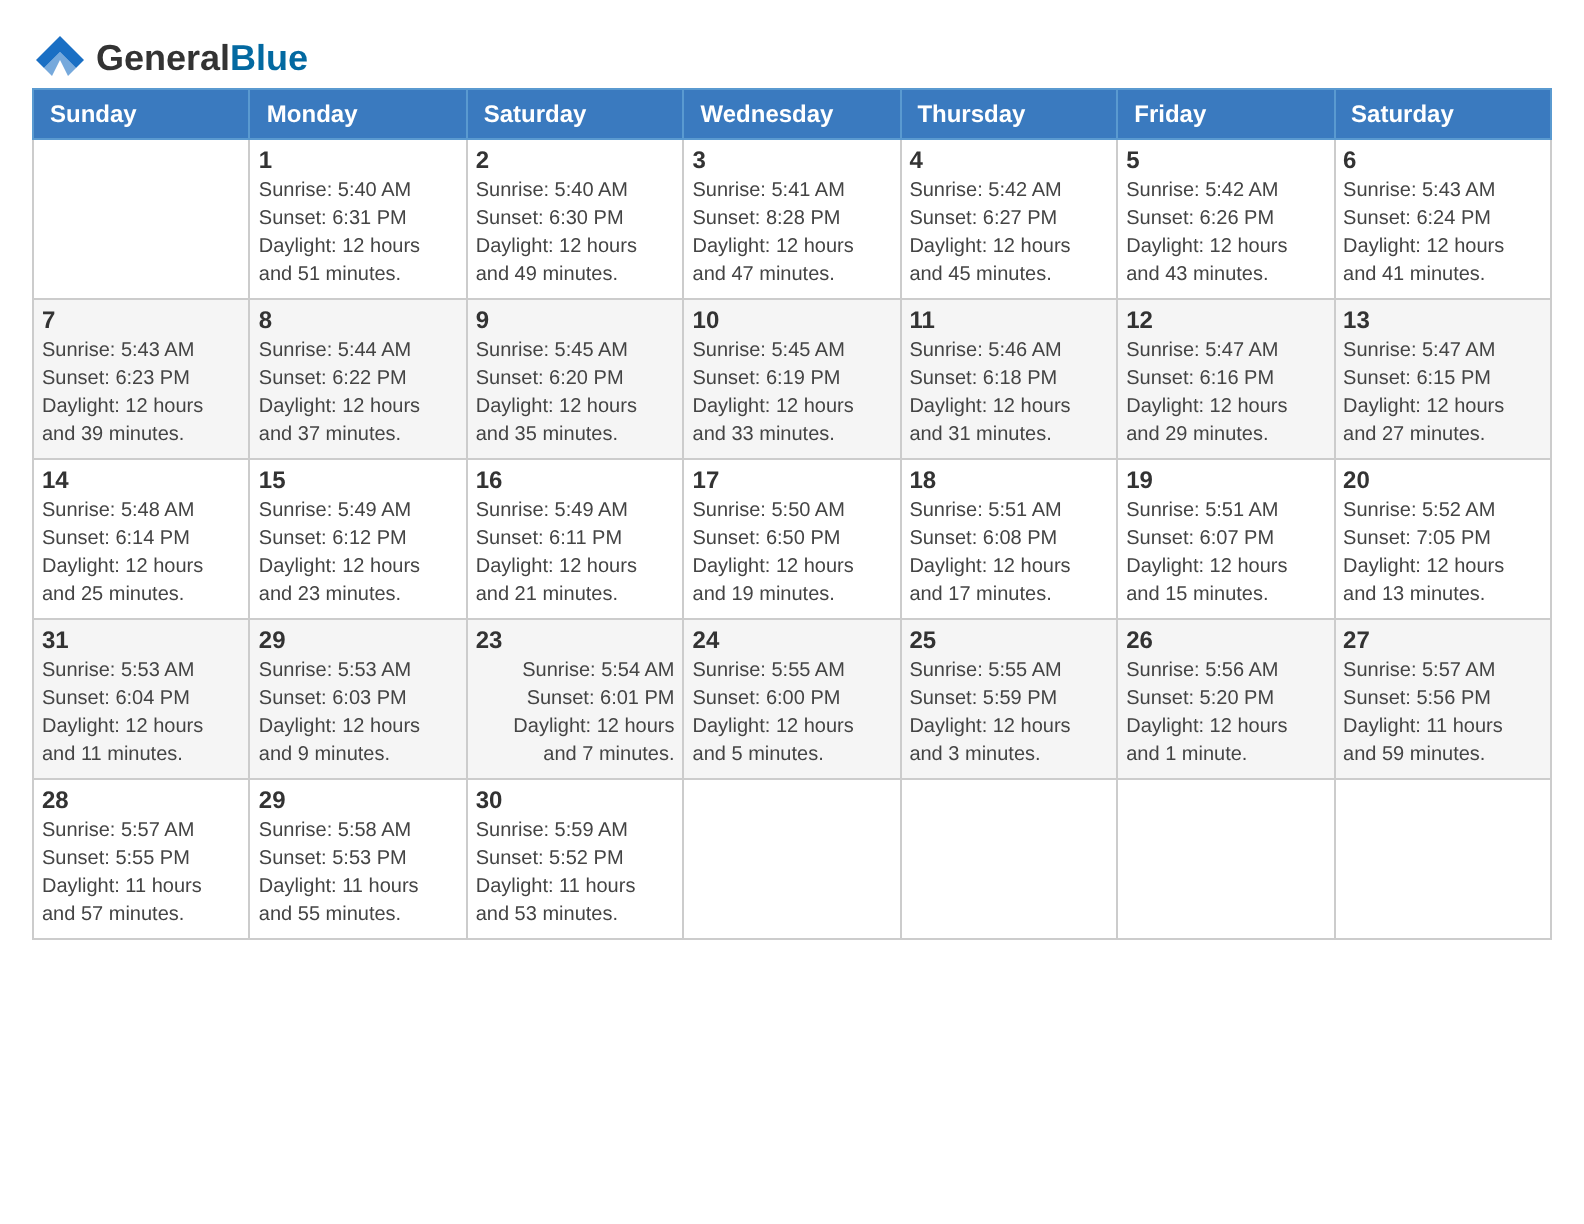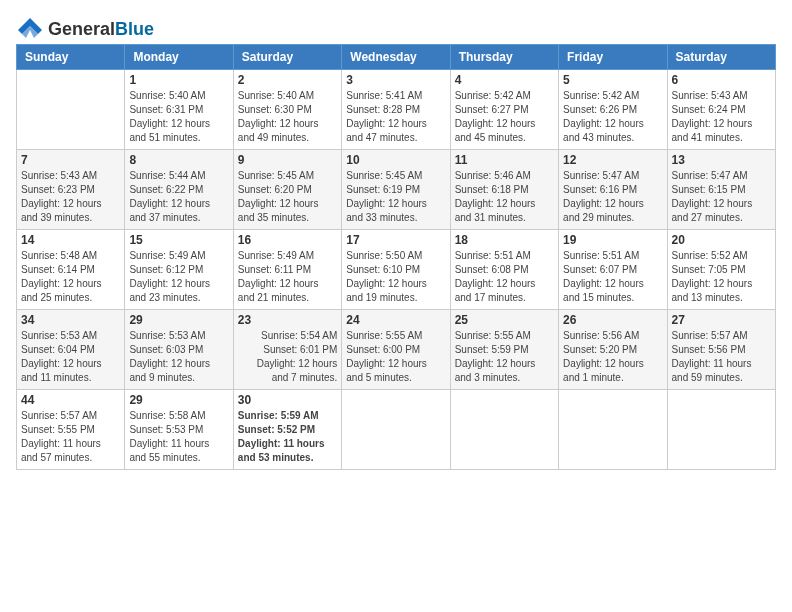--- a/index.html
+++ b/index.html
@@ -236,21 +236,21 @@
           <td>
             <span class="day-num">16</span>
             <div class="day-info" style="white-space: pre-line;">Sunrise: 5:49 AM
 Sunset: 6:11 PM
 Daylight: 12 hours
 and 21 minutes.</div>
           </td>
           <td>
             <span class="day-num">17</span>
             <div class="day-info" style="white-space: pre-line;">Sunrise: 5:50 AM
-Sunset: 6:10 PM
+Sunset: 6:50 PM
 Daylight: 12 hours
 and 19 minutes.</div>
           </td>
           <td>
             <span class="day-num">18</span>
             <div class="day-info" style="white-space: pre-line;">Sunrise: 5:51 AM
 Sunset: 6:08 PM
 Daylight: 12 hours
 and 17 minutes.</div>
           </td>
@@ -264,21 +264,21 @@
           <td>
             <span class="day-num">20</span>
             <div class="day-info" style="white-space: pre-line;">Sunrise: 5:52 AM
 Sunset: 7:05 PM
 Daylight: 12 hours
 and 13 minutes.</div>
           </td>
         </tr>
         <tr>
           <td>
-            <span class="day-num">34</span>
+            <span class="day-num">31</span>
             <div class="day-info" style="white-space: pre-line;">Sunrise: 5:53 AM
 Sunset: 6:04 PM
 Daylight: 12 hours
 and 11 minutes.</div>
           </td>
           <td>
             <span class="day-num">29</span>
             <div class="day-info" style="white-space: pre-line;">Sunrise: 5:53 AM
 Sunset: 6:03 PM
 Daylight: 12 hours
@@ -315,36 +315,36 @@
           <td>
             <span class="day-num">27</span>
             <div class="day-info" style="white-space: pre-line;">Sunrise: 5:57 AM
 Sunset: 5:56 PM
 Daylight: 11 hours
 and 59 minutes.</div>
           </td>
         </tr>
         <tr>
           <td>
-            <span class="day-num">44</span>
+            <span class="day-num">28</span>
             <div class="day-info" style="white-space: pre-line;">Sunrise: 5:57 AM
 Sunset: 5:55 PM
 Daylight: 11 hours
 and 57 minutes.</div>
           </td>
           <td>
             <span class="day-num">29</span>
             <div class="day-info" style="white-space: pre-line;">Sunrise: 5:58 AM
 Sunset: 5:53 PM
 Daylight: 11 hours
 and 55 minutes.</div>
           </td>
           <td>
             <span class="day-num">30</span>
-            <div class="day-info" style="white-space: pre-line; font-weight: bold;">Sunrise: 5:59 AM
+            <div class="day-info" style="white-space: pre-line;">Sunrise: 5:59 AM
 Sunset: 5:52 PM
 Daylight: 11 hours
 and 53 minutes.</div>
           </td>
           <td class="empty-cell"></td>
           <td class="empty-cell"></td>
           <td class="empty-cell"></td>
           <td class="empty-cell"></td>
         </tr>
       </tbody>

